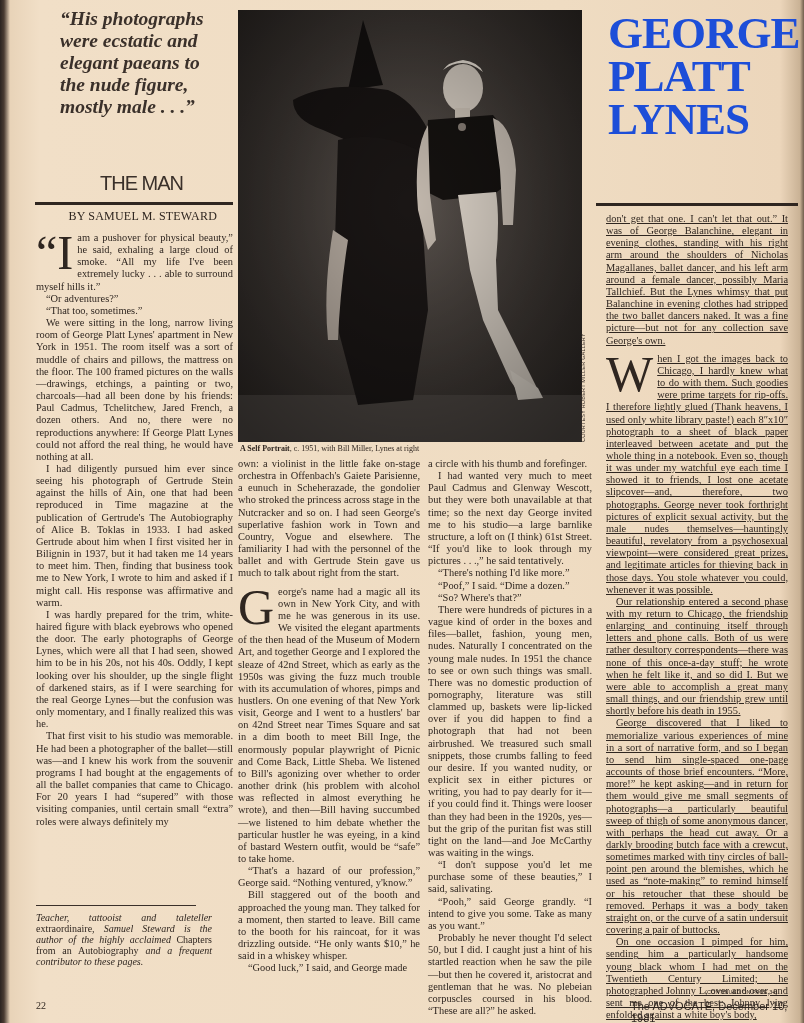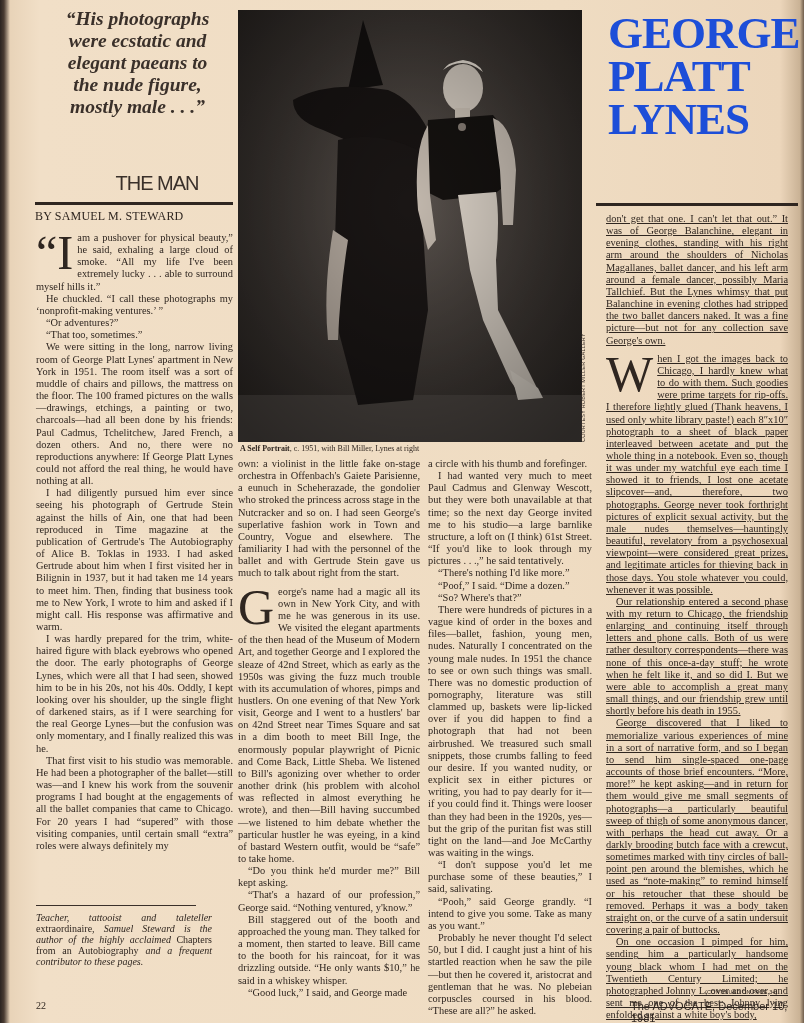--- a/index.html
+++ b/index.html
@@ -1,21 +1,21 @@
 <!DOCTYPE html>
 <html><head>
 <meta charset="utf-8">
 <style>
   html,body{margin:0;padding:0;}
   body{width:804px;height:1023px;overflow:hidden;background:#efdcc4;position:relative;font-family:"Liberation Serif","DejaVu Serif",serif;color:#2f2620;}
   .page{position:absolute;inset:0;background:linear-gradient(90deg,#2a2320 0,#4a3c33 4px,#e8d3b8 10px,#f1dfc7 40px,#efdcc2 70%,#ecd6bb 97%,#c9b295 99.5%,#6f5d4c 100%);}
-  .pull-quote{position:absolute;left:60px;top:8px;width:155px;text-align:center;font-style:italic;font-weight:bold;font-size:19.5px;line-height:22px;color:#3a302a;}
-  .section-title{position:absolute;left:100px;top:172px;width:114px;text-align:center;font-family:"Liberation Sans","DejaVu Sans",sans-serif;font-size:20px;letter-spacing:-1px;color:#3a302a;}
+  .pull-quote{position:absolute;left:60px;top:8px;width:155px;text-align:left;font-style:italic;font-weight:bold;font-size:19.5px;line-height:22px;color:#3a302a;}
+  .section-title{position:absolute;left:100px;top:172px;width:114px;text-align:left;font-family:"Liberation Sans","DejaVu Sans",sans-serif;font-size:20px;letter-spacing:-1px;color:#3a302a;}
   .rule-left{position:absolute;left:35px;top:202px;width:198px;height:3px;background:#2f2620;}
-  .byline{position:absolute;left:35px;top:209px;width:182px;font-size:12px;font-variant:small-caps;letter-spacing:.2px;}
+  .byline{position:absolute;left:35px;top:209px;width:182px;text-align:right;font-size:12px;font-variant:small-caps;letter-spacing:.2px;}
   .headline{position:absolute;left:608px;top:12px;width:190px;font-weight:bold;font-size:45px;line-height:43px;letter-spacing:-1px;color:#1d4ed8;}
   .rule-right{position:absolute;left:596px;top:203px;width:202px;height:3px;background:#2f2620;}
   .photo{position:absolute;left:238px;top:10px;width:344px;height:432px;overflow:hidden;background:radial-gradient(ellipse at 50% 45%,#5a534e 0,#3f3935 55%,#2c2724 100%);}
   .photo svg{position:absolute;left:0;top:0;}
   .credit{position:absolute;left:580px;top:442px;transform-origin:0 0;transform:rotate(-90deg);font-family:"Liberation Sans",sans-serif;font-size:5.5px;letter-spacing:.2px;white-space:nowrap;color:#3a302a;}
   .caption{position:absolute;left:240px;top:444px;font-size:8px;color:#2f2620;white-space:nowrap;}
   .caption b{font-weight:bold;}
   .col{position:absolute;font-size:10.4px;line-height:12.15px;text-align:justify;hyphens:auto;}
   .col p{margin:0;text-indent:10px;}
   .col p.noind{text-indent:0;}
@@ -75,38 +75,36 @@
     <path d="M220 185 L258 182 Q262 210 258 250 L260 300 L290 360 L300 380 L282 385 L272 370 L245 310 L232 260 Z" fill="#ddd4c9"></path>
     <path d="M272 360 L300 378 L305 388 L280 390 Z" fill="#e8e0d5"></path>
     <rect x="0" y="0" width="344" height="432" fill="url(#vig)"></rect>
   </svg>
 </div>
 <div class="credit">COURTESY ROBERT MILLER GALLERY</div>
 <div class="caption"><b>A Self Portrait</b><span>, c. 1951, with Bill Miller, Lynes at right</span></div>
 
 <div class="col col1">
   <p class="noind"><span class="dropcap q">“I</span><span>am a pushover for physical beauty,” he said, exhaling a large cloud of smoke. “All my life I've been extremely lucky . . . able to surround myself hills it.”</span></p>
-  <p>He chuckled. “I call these photographs my ‘nonprofit-making ventures.’ ”</p>
   <p>“Or adventures?”</p>
   <p>“That too, sometimes.”</p>
   <p>We were sitting in the long, narrow living room of George Platt Lynes' apartment in New York in 1951. The room itself was a sort of muddle of chairs and pillows, the mattress on the floor. The 100 framed pictures on the walls—drawings, etchings, a painting or two, charcoals—had all been done by his friends: Paul Cadmus, Tchelitchew, Jared French, a dozen others. And no, there were no reproductions anywhere: If George Platt Lynes could not afford the real thing, he would have nothing at all.</p>
   <p>I had diligently pursued him ever since seeing his photograph of Gertrude Stein against the hills of Ain, one that had been reproduced in Time magazine at the publication of Gertrude's The Autobiography of Alice B. Toklas in 1933. I had asked Gertrude about him when I first visited her in Bilignin in 1937, but it had taken me 14 years to meet him. Then, finding that business took me to New York, I wrote to him and asked if I might call. His response was affirmative and warm.</p>
   <p>I was hardly prepared for the trim, white-haired figure with black eyebrows who opened the door. The early photographs of George Lynes, which were all that I had seen, showed him to be in his 20s, not his 40s. Oddly, I kept looking over his shoulder, up the single flight of darkened stairs, as if I were searching for the real George Lynes—but the confusion was only momentary, and I finally realized this was he.</p>
   <p>That first visit to his studio was memorable. He had been a photographer of the ballet—still was—and I knew his work from the souvenir programs I had bought at the engagements of all the ballet companies that came to Chicago. For 20 years I had “supered” with those visiting companies, until certain small “extra” roles were always definitely my</p>
 </div>
 
 <div class="footnote-rule"></div>
 <div class="footnote"><span>Teacher, tattooist and taleteller</span><span class="r"> extraordinaire, </span><span>Samuel Steward is the author of the highly acclaimed</span><span class="r"> Chapters from an Autobiography </span><span>and a frequent contributor to these pages.</span></div>
 <div class="folio">22</div>
 
 <div class="col col2">
   <p class="noind">own: a violinist in the little fake on-stage orchestra in Offenbach's Gaiete Parisienne, a eunuch in Scheherazade, the gondolier who stroked the princess across stage in the Nutcracker and so on. I had seen George's superlative fashion work in Town and Country, Vogue and elsewhere. The familiarity I had with the personnel of the ballet and with Gertrude Stein gave us much to talk about right from the start.</p>
   <div class="sp"></div>
   <p class="noind"><span class="dropcap">G</span><span>eorge's name had a magic all its own in New York City, and with me he was generous in its use. We visited the elegant apartments of the then head of the Museum of Modern Art, and together George and I explored the sleaze of 42nd Street, which as early as the 1950s was giving the fuzz much trouble with its accumulation of whores, pimps and hustlers. On one evening of that New York visit, George and I went to a hustlers' bar on 42nd Street near Times Square and sat in a dim booth to meet Bill Inge, the enormously popular playwright of Picnic and Come Back, Little Sheba. We listened to Bill's agonizing over whether to order another drink (his problem with alcohol was reflected in almost everything he wrote), and then—Bill having succumbed—we listened to him debate whether the particular hustler he was eyeing, in a kind of bastard Western outfit, would be “safe” to take home.</span></p>
-  <p>“Do you think he'd murder me?” Bill kept asking.</p>
   <p>“That's a hazard of our profession,” George said. “Nothing ventured, y'know.”</p>
   <p>Bill staggered out of the booth and approached the young man. They talked for a moment, then started to leave. Bill came to the booth for his raincoat, for it was drizzling outside. “He only wants $10,” he said in a whiskey whisper.</p>
   <p>“Good luck,” I said, and George made</p>
 </div>
 
 <div class="col col3">
   <p class="noind">a circle with his thumb and forefinger.</p>
   <p>I had wanted very much to meet Paul Cadmus and Glenway Wescott, but they were both unavailable at that time; so the next day George invited me to his studio—a large barnlike structure, a loft on (I think) 61st Street. “If you'd like to look through my pictures . . .,” he said tentatively.</p>
   <p>“There's nothing I'd like more.”</p>
   <p>“Poof,” I said. “Dime a dozen.”</p>

